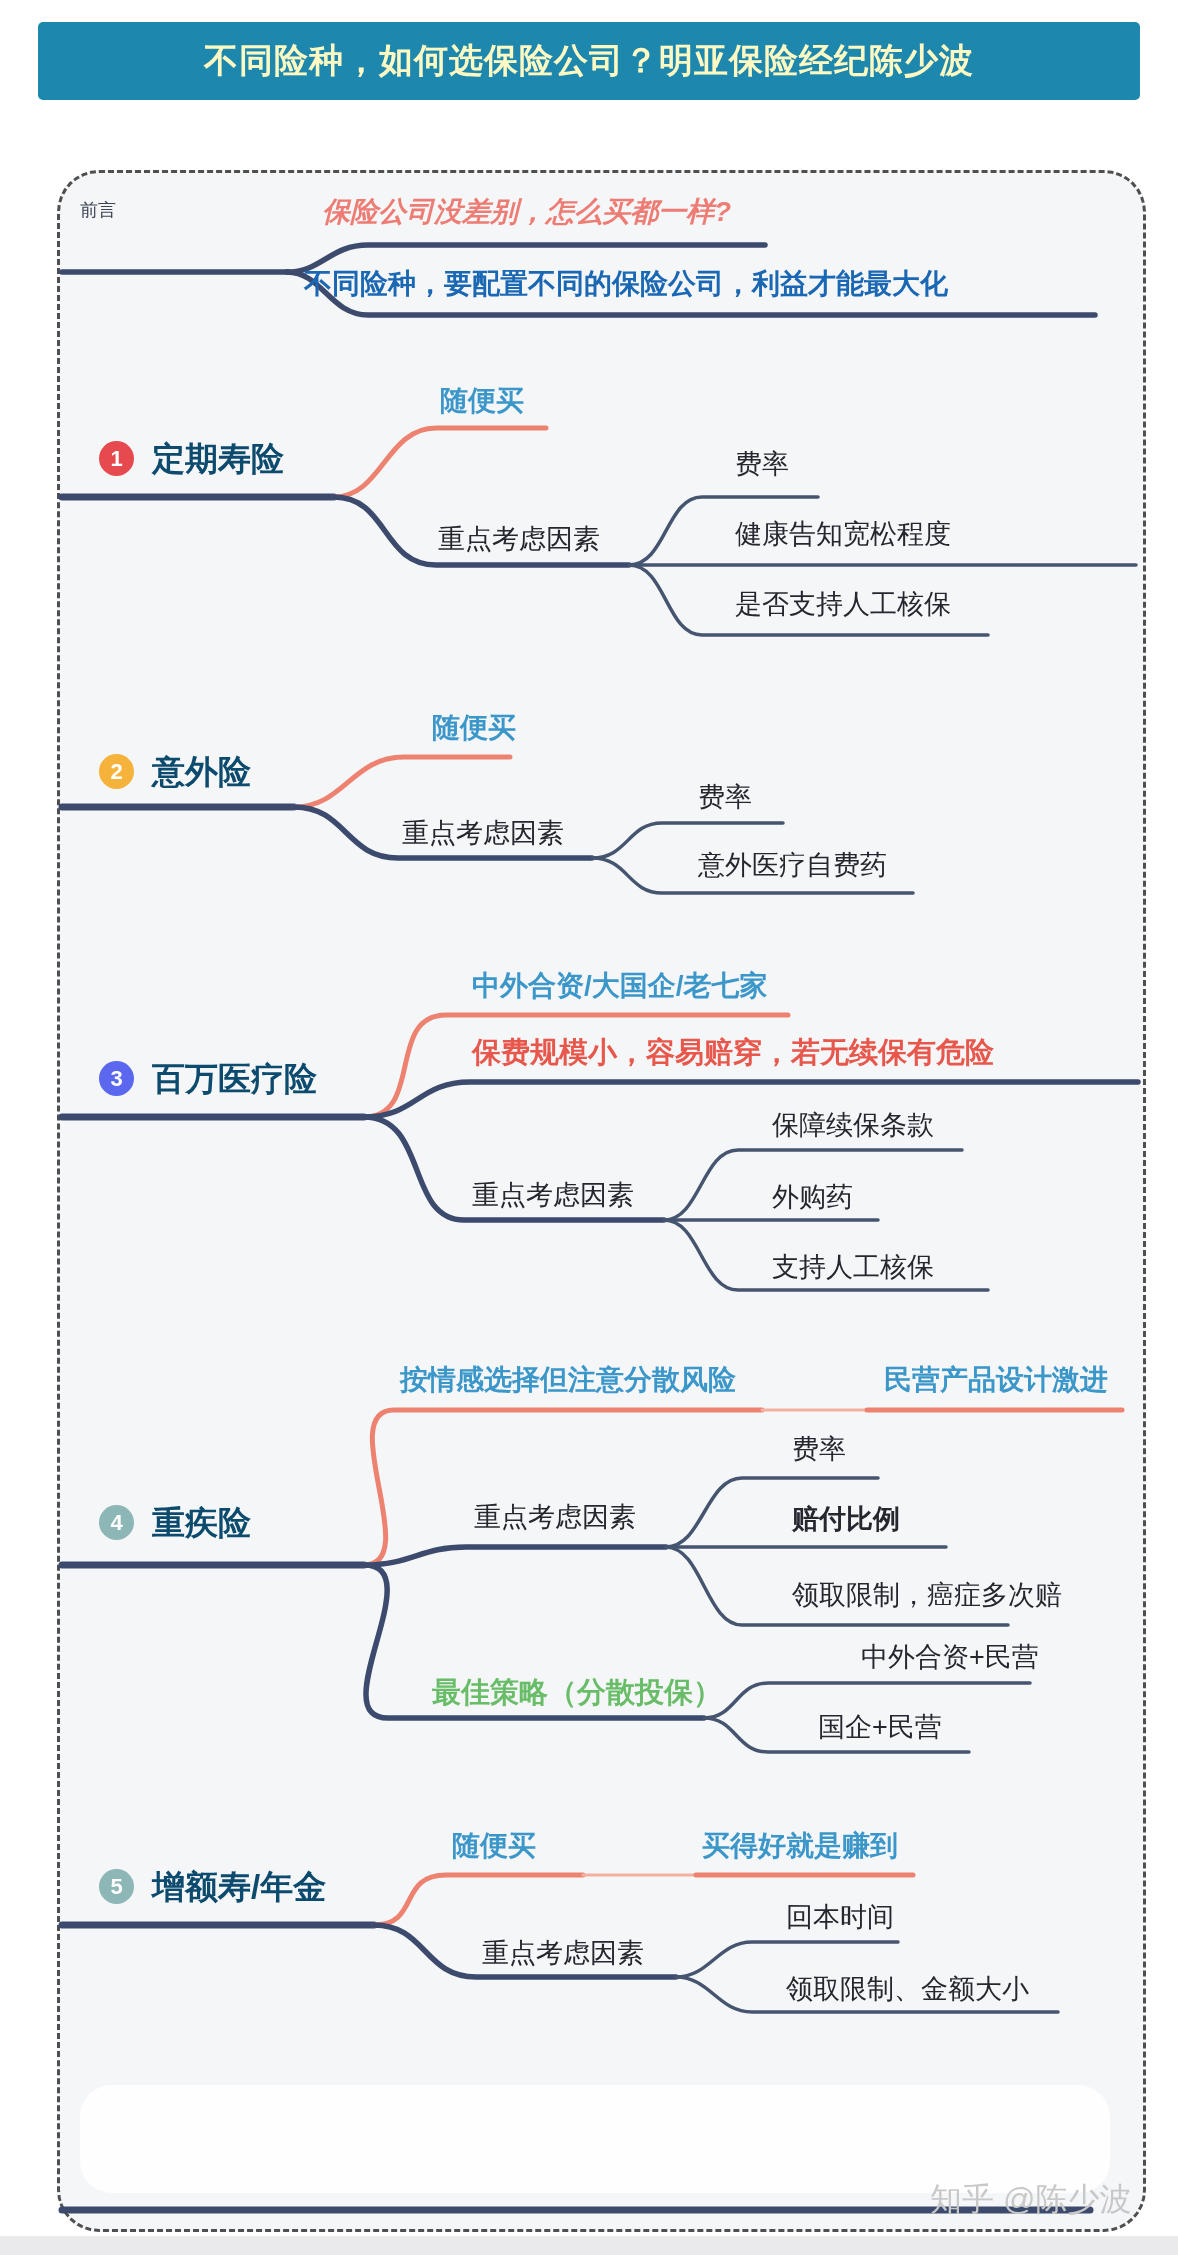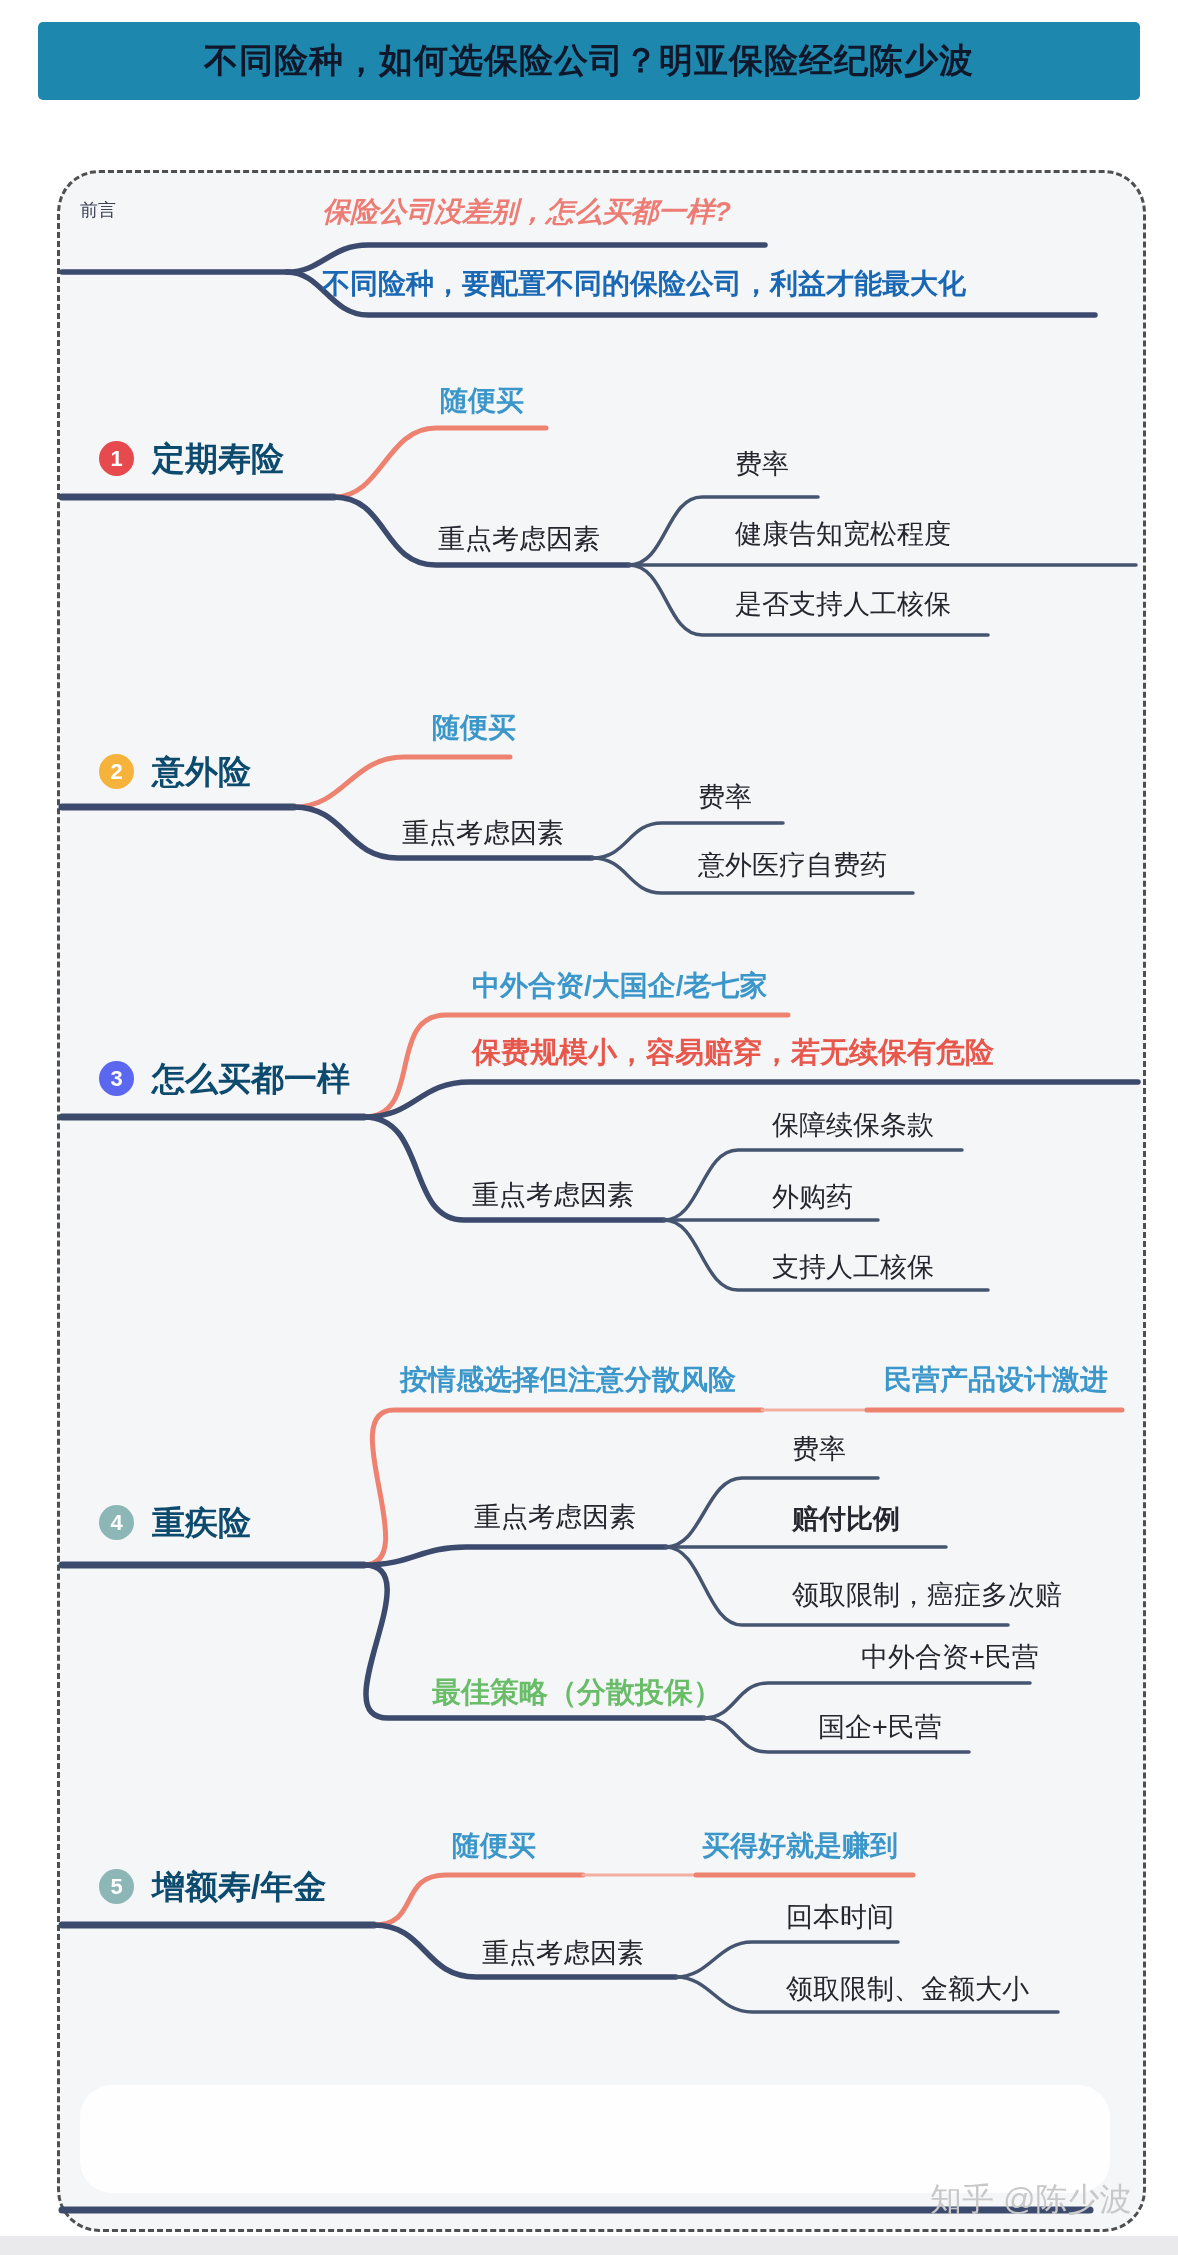--- a/index.html
+++ b/index.html
@@ -3,21 +3,21 @@
 <meta charset="utf-8">
 <style>
   * { margin:0; padding:0; box-sizing:border-box; }
   html,body { background:#ffffff; }
   body { font-family:"Liberation Sans","DejaVu Sans",sans-serif; }
   .page { position:relative; width:1178px; height:2255px; background:#ffffff; overflow:hidden; }
 
   
   .banner { position:absolute; left:38px; top:22px; width:1102px; height:78px;
             background:#1e87ad; border-radius:5px; display:flex; align-items:center; justify-content:center; }
-  .banner h1 { color:#0f172a; font-size:34px; font-weight:bold; letter-spacing:1px; white-space:nowrap; }
+  .banner h1 { color:#fef9c3; font-size:34px; font-weight:bold; letter-spacing:1px; white-space:nowrap; }
 
   
   .frame { position:absolute; left:57px; top:170px; width:1089px; height:2062px;
            border:3px dashed #4f4f4f; border-radius:42px; background:#f5f6f8; }
 
   
   svg.wires { position:absolute; left:0; top:0; width:1178px; height:2255px; }
   .ln-main   { stroke:#3c4a6d; stroke-width:7;   fill:none; stroke-linecap:round; }
   .ln-branch { stroke:#3c4a6d; stroke-width:5.5; fill:none; stroke-linecap:round; }
   .ln-leaf   { stroke:#45546f; stroke-width:3.5; fill:none; stroke-linecap:round; }
@@ -119,39 +119,39 @@
       <path class="ln-leaf" d="M676,1977 C710,1977 718,2012 752,2012 H1058"></path>
     </g>
 
     <g>
       <path class="ln-main" d="M62,2210 H1090"></path>
     </g>
   </svg>
 
   <span class="lbl t-preface" style="left:80px; top:200px;">前言</span>
   <span class="lbl t-salmonred" style="left:322px; top:196px;font-style:italic;">保险公司没差别，怎么买都一样?</span>
-  <span class="lbl t-deepblue" style="left:322px; top:268px;">不同险种，要配置不同的保险公司，利益才能最大化</span>
+  <span class="lbl t-deepblue" style="left:304px; top:268px;">不同险种，要配置不同的保险公司，利益才能最大化</span>
 
   <span class="badge badge-1" style="left:99px; top:441px;">1</span>
   <span class="lbl t-title" style="left:152px; top:440px;">定期寿险</span>
   <span class="lbl t-advice" style="left:440px; top:385px;">随便买</span>
   <span class="lbl t-plain" style="left:438px; top:524px;">重点考虑因素</span>
   <span class="lbl t-plain" style="left:735px; top:449px;">费率</span>
   <span class="lbl t-plain" style="left:735px; top:519px;">健康告知宽松程度</span>
   <span class="lbl t-plain" style="left:735px; top:589px;">是否支持人工核保</span>
 
   <span class="badge badge-2" style="left:99px; top:754px;">2</span>
   <span class="lbl t-title" style="left:152px; top:753px;">意外险</span>
   <span class="lbl t-advice" style="left:432px; top:712px;">随便买</span>
   <span class="lbl t-plain" style="left:402px; top:818px;">重点考虑因素</span>
   <span class="lbl t-plain" style="left:698px; top:782px;">费率</span>
   <span class="lbl t-plain" style="left:698px; top:850px;">意外医疗自费药</span>
 
   <span class="badge badge-3" style="left:99px; top:1061px;">3</span>
-  <span class="lbl t-title" style="left:152px; top:1060px;">怎么买都一样</span>
+  <span class="lbl t-title" style="left:152px; top:1060px;">百万医疗险</span>
   <span class="lbl t-advice" style="left:472px; top:970px;">中外合资/大国企/老七家</span>
   <span class="lbl t-red" style="left:472px; top:1036px;">保费规模小，容易赔穿，若无续保有危险</span>
   <span class="lbl t-plain" style="left:472px; top:1180px;">重点考虑因素</span>
   <span class="lbl t-plain" style="left:772px; top:1110px;">保障续保条款</span>
   <span class="lbl t-plain" style="left:772px; top:1182px;">外购药</span>
   <span class="lbl t-plain" style="left:772px; top:1252px;">支持人工核保</span>
 
   <span class="badge badge-4" style="left:99px; top:1505px;">4</span>
   <span class="lbl t-title" style="left:152px; top:1504px;">重疾险</span>
   <span class="lbl t-advice" style="left:400px; top:1364px;">按情感选择但注意分散风险</span>

